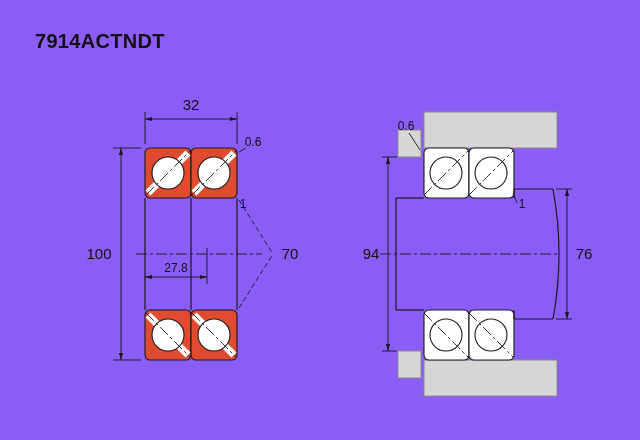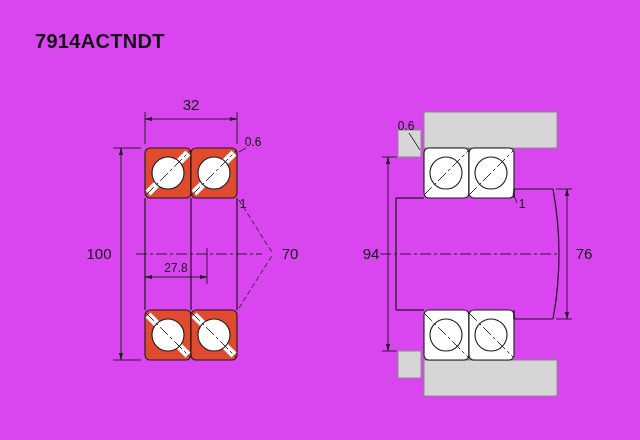--- a/index.html
+++ b/index.html
@@ -1,21 +1,21 @@
 <!DOCTYPE html>
 <html><head>
 <meta charset="utf-8">
 <style>
   html, body {
     margin: 0; padding: 0;
     width: 640px; height: 440px;
     background: #ffffff;
     overflow: hidden;
   }
-  .canvas { position: relative; width: 640px; height: 440px; background: #d946ef; }
+  .canvas { position: relative; width: 640px; height: 440px; background: #8b5cf6; }
   svg { display: block; }
   text { font-family: "Liberation Sans", sans-serif; fill: #111; }
   .t-title { font-size: 20px; font-weight: 600; letter-spacing: 0.3px; }
   .t-num   { font-size: 15px; }
   .t-sm    { font-size: 12px; }
   .ln      { stroke: #1a1a1a; stroke-width: 1.2; fill: none; }
   .ring    { stroke: #1a1a1a; stroke-width: 1.1; }
   .housing { stroke: #8a8a8a; stroke-width: 1; }
   .band    { fill: #ffffff; stroke: #1a1a1a; stroke-width: 1.1; }
   .ball    { fill: #ffffff; stroke: #1a1a1a; stroke-width: 1.1; }

